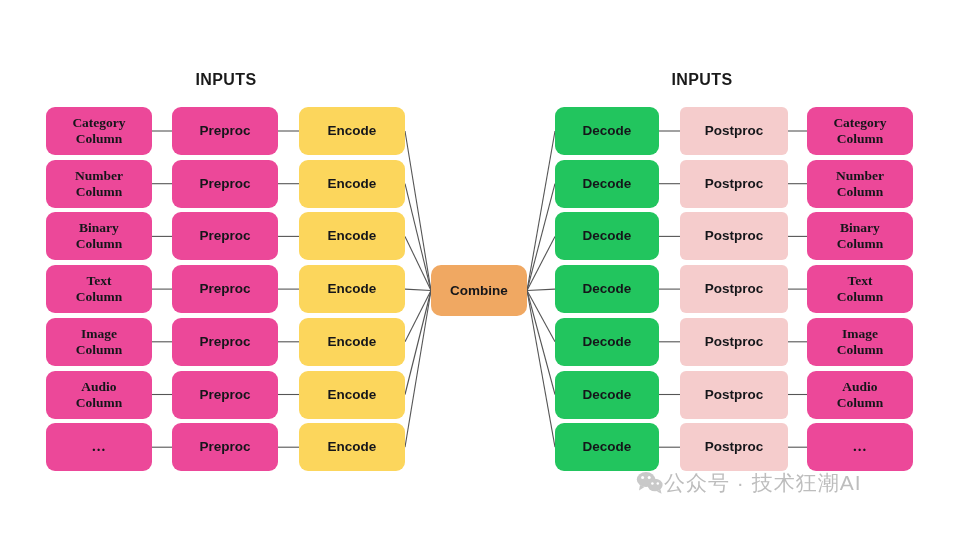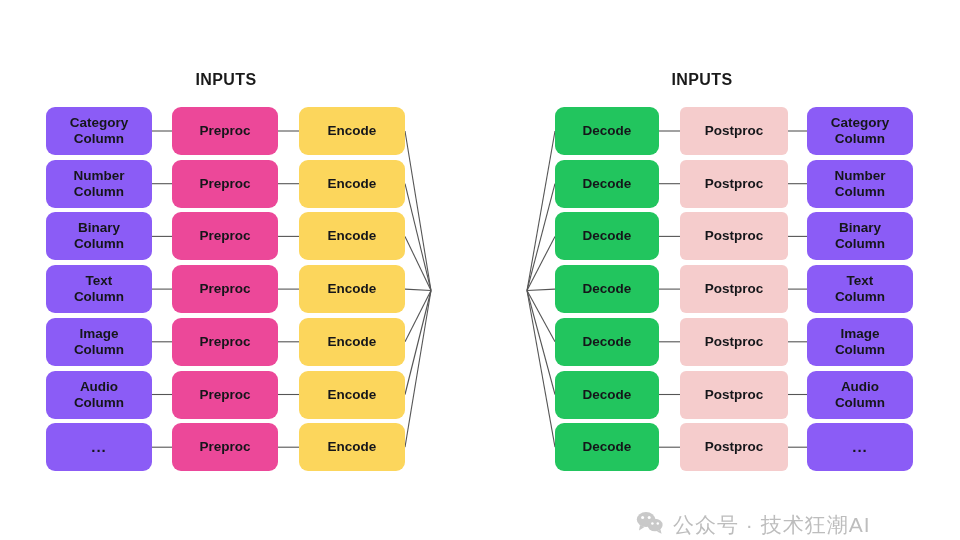--- a/index.html
+++ b/index.html
@@ -49,37 +49,36 @@
     align-items: center;
     justify-content: center;
     text-align: center;
     font-size: 13.5px;
     font-weight: bold;
     color: #15161a;
     line-height: 1.18;
     padding: 2px 4px;
     white-space: pre-line;
   }
-  .node.col-label  { background: #8b5cf6; }
+  .node.col-label  { background: #ec4899; font-family: Liberation Serif, serif; }
   .node.preproc    { background: #ec4899; }
   .node.encode     { background: #fcd65c; }
   .node.decode     { background: #22c55e; }
   .node.postproc   { background: #f5cccc; border-radius: 6px; }
   .node.combine    { background: #f0a862; border-radius: 10px; }
 
   .ellipsis { font-size: 15px; letter-spacing: 1px; }
 
   
   #watermark {
     position: absolute;
     left: 636px;
-    top: 511px;
+    top: 469px;
     display: flex;
-    align-items: flex-start;
-    gap: 9px;
+    align-items: center;
     color: #bdbdbd;
   }
   #watermark .wm-text {
     font-size: 21px;
     letter-spacing: 1px;
     white-space: nowrap;
     color: #bdbdbd;
   }
 </style>
 </head>
@@ -185,20 +184,21 @@
 Column</div>
       <div class="node col-label" style="left: 807px; top: 265.1px; width: 106px; height: 48px;">Text
 Column</div>
       <div class="node col-label" style="left: 807px; top: 317.8px; width: 106px; height: 48px;">Image
 Column</div>
       <div class="node col-label" style="left: 807px; top: 370.5px; width: 106px; height: 48px;">Audio
 Column</div>
       <div class="node col-label ellipsis" style="left: 807px; top: 423.2px; width: 106px; height: 48px;">...</div>
     </div>
 
+  <div class="node combine" id="combine-node" style="left:431px; top:265px; width:96px; height:51px;">Combine</div>
 
   <div id="watermark">
     <svg width="28" height="24" viewBox="0 0 28 24">
       <ellipse cx="10" cy="8.5" rx="9.2" ry="7.6" fill="#c9c9c9"></ellipse>
       <polygon points="4,14 3,19.5 8.5,16" fill="#c9c9c9"></polygon>
       <circle cx="6.6" cy="6.4" r="1.5" fill="#ffffff"></circle>
       <circle cx="13.2" cy="6.4" r="1.5" fill="#ffffff"></circle>
       <ellipse cx="19" cy="14" rx="7.6" ry="6.3" fill="#c9c9c9"></ellipse>
       <polygon points="24.5,18.6 25.6,22.8 21,20.4" fill="#c9c9c9"></polygon>
       <circle cx="16.4" cy="12.4" r="1.25" fill="#ffffff"></circle>

